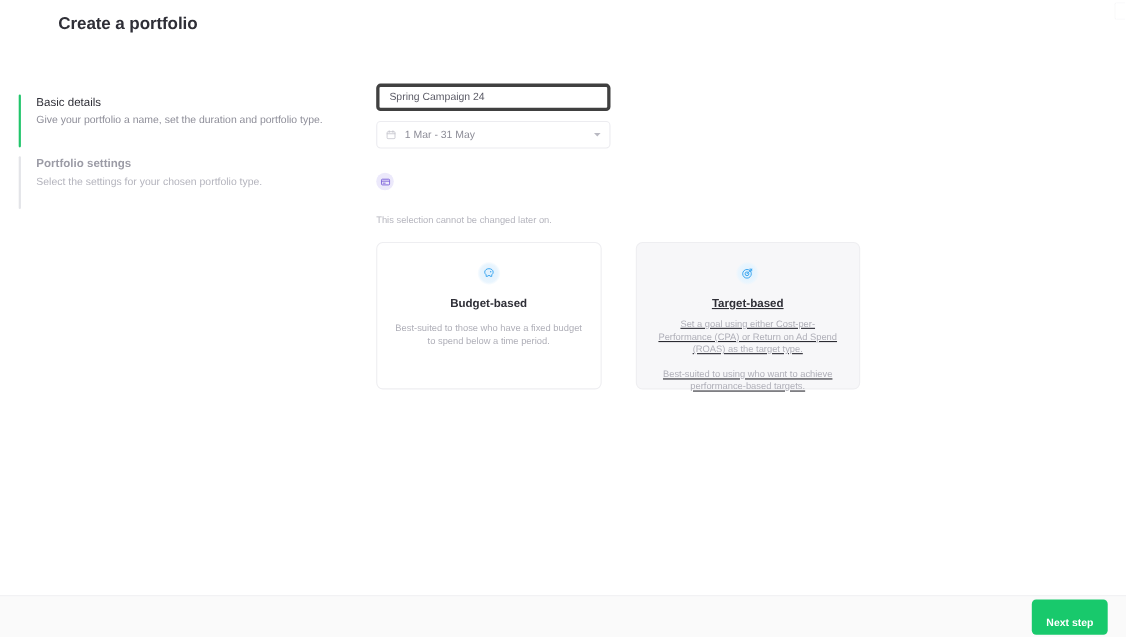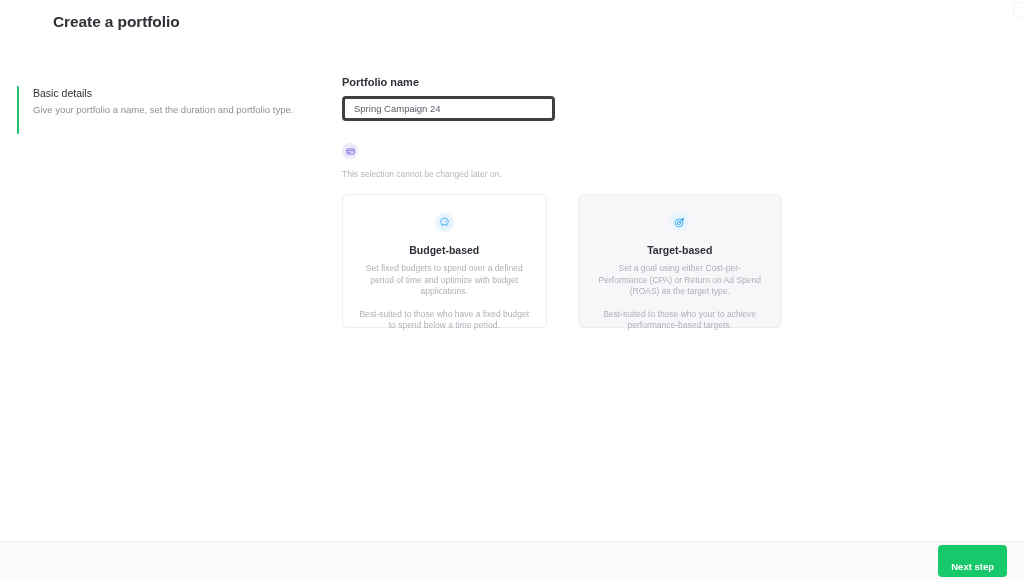--- a/index.html
+++ b/index.html
@@ -161,21 +161,21 @@
   }
 
   .sec-sub {
     margin-top: 11px;
     font-size: 9.5px;
     line-height: 13.5px;
     color: #9a9aa4;
     width: 318px;
   }
   .sec-note {
-    margin-top: 9px;
+    margin-top: 21px;
     font-size: 8.5px;
     line-height: 12px;
     color: #b5b5be;
   }
 
   
   .cards {
     margin-top: 14px;
     display: flex;
     gap: 31px;
@@ -186,20 +186,21 @@
     border: 1px solid #eeeef1;
     border-radius: 6px;
     background: #ffffff;
     padding: 17px 16px 0;
     text-align: center;
     cursor: pointer;
   }
   .card.selected {
     background: #f7f7f9;
     border-color: #eeeef1;
+    text-decoration: underline;
   }
   .card-icon-wrap {
     width: 21px;
     height: 21px;
     margin: 0 auto 11px;
     border-radius: 50%;
     background: radial-gradient(circle, #dff0fd 0%, #e9f5fe 55%, rgba(233,245,254,0) 72%);
     display: flex;
     align-items: center;
     justify-content: center;
@@ -251,29 +252,43 @@
 <div class="corner-mark"></div>
 
 <div class="page-title">Create a portfolio</div>
 
 <div class="steps">
   <div class="step active">
     <div class="step-bar"></div>
     <div class="step-title">Basic details</div>
     <div class="step-desc">Give your portfolio a name, set the duration and portfolio type.</div>
   </div>
+  <div class="step inactive">
+    <div class="step-bar"></div>
+    <div class="step-title">Portfolio settings</div>
+    <div class="step-desc">Select the settings for your chosen portfolio type.</div>
+  </div>
 </div>
 
 <div class="form-col">
 
-  <div class="field-label">Portfolio name</div>
   <input class="text-input" type="text" value="Spring Campaign 24" style="">
 
   
 
+  <div class="select-box">
+    <span>
+      <svg width="9" height="9" viewBox="0 0 16 16" fill="none">
+        <rect x="1.6" y="3" width="12.8" height="11.4" rx="1.6" stroke="#c2c2cb" stroke-width="1.3"></rect>
+        <path d="M1.6 6.4h12.8M5 1.6v2.6M11 1.6v2.6" stroke="#c2c2cb" stroke-width="1.3" stroke-linecap="round"></path>
+      </svg>
+    </span>
+    <span class="select-value">1 Mar - 31 May</span>
+    <span class="caret"></span>
+  </div>
 
   
   <div class="sec-head">
     <span class="sec-icon">
       <svg width="9" height="9" viewBox="0 0 16 16" fill="none">
         <rect x="1.4" y="3.4" width="13.2" height="9.2" rx="1.6" stroke="#7b61d9" stroke-width="1.5"></rect>
         <path d="M1.4 6.6h13.2" stroke="#7b61d9" stroke-width="1.5"></path>
         <path d="M4.2 9.8h3.2" stroke="#7b61d9" stroke-width="1.5" stroke-linecap="round"></path>
       </svg>
     </span>
@@ -285,35 +300,34 @@
   <div class="cards">
 
     <div class="card">
       <div class="card-icon-wrap">
         <svg width="11" height="11" viewBox="0 0 16 16" fill="none">
           <path d="M8 1.8c-3.1 0-5.6 2-5.6 4.6 0 1.4.7 2.6 1.9 3.5v2.1h1.9l.5-1.1c.4.1.9.1 1.3.1s.9 0 1.3-.1l.5 1.1h1.9V9.9c1.2-.9 1.9-2.1 1.9-3.5C13.6 3.8 11.1 1.8 8 1.8z" stroke="#3aa5f0" stroke-width="1.3" stroke-linejoin="round"></path>
           <circle cx="10.3" cy="6" r=".95" fill="#3aa5f0"></circle>
         </svg>
       </div>
       <div class="card-title">Budget-based</div>
-      <div class="card-text">Set fixed budgets to spend over a defined period of time and optimize with budget applications.</div>
       <div class="card-text second">Best-suited to those who have a fixed budget to spend below a time period.</div>
     </div>
 
     <div class="card selected">
       <div class="card-icon-wrap">
         <svg width="11" height="11" viewBox="0 0 16 16" fill="none">
           <circle cx="7.4" cy="8.6" r="5.7" stroke="#3aa5f0" stroke-width="1.3"></circle>
           <circle cx="7.4" cy="8.6" r="2.5" stroke="#3aa5f0" stroke-width="1.3"></circle>
           <path d="M7.4 8.6 13.6 2.4M11.2 2.4h2.4v2.4" stroke="#3aa5f0" stroke-width="1.3" stroke-linecap="round" stroke-linejoin="round"></path>
         </svg>
       </div>
       <div class="card-title">Target-based</div>
       <div class="card-text">Set a goal using either Cost-per-Performance (CPA) or Return on Ad Spend (ROAS) as the target type.</div>
-      <div class="card-text second">Best-suited to those who your to achieve performance-based targets.</div>
+      <div class="card-text second">Best-suited to using who want to achieve performance-based targets.</div>
     </div>
 
   </div>
 </div>
 
 <div class="footer">
   <button class="next-btn">Next step</button>
 </div>
 
 </body></html>

